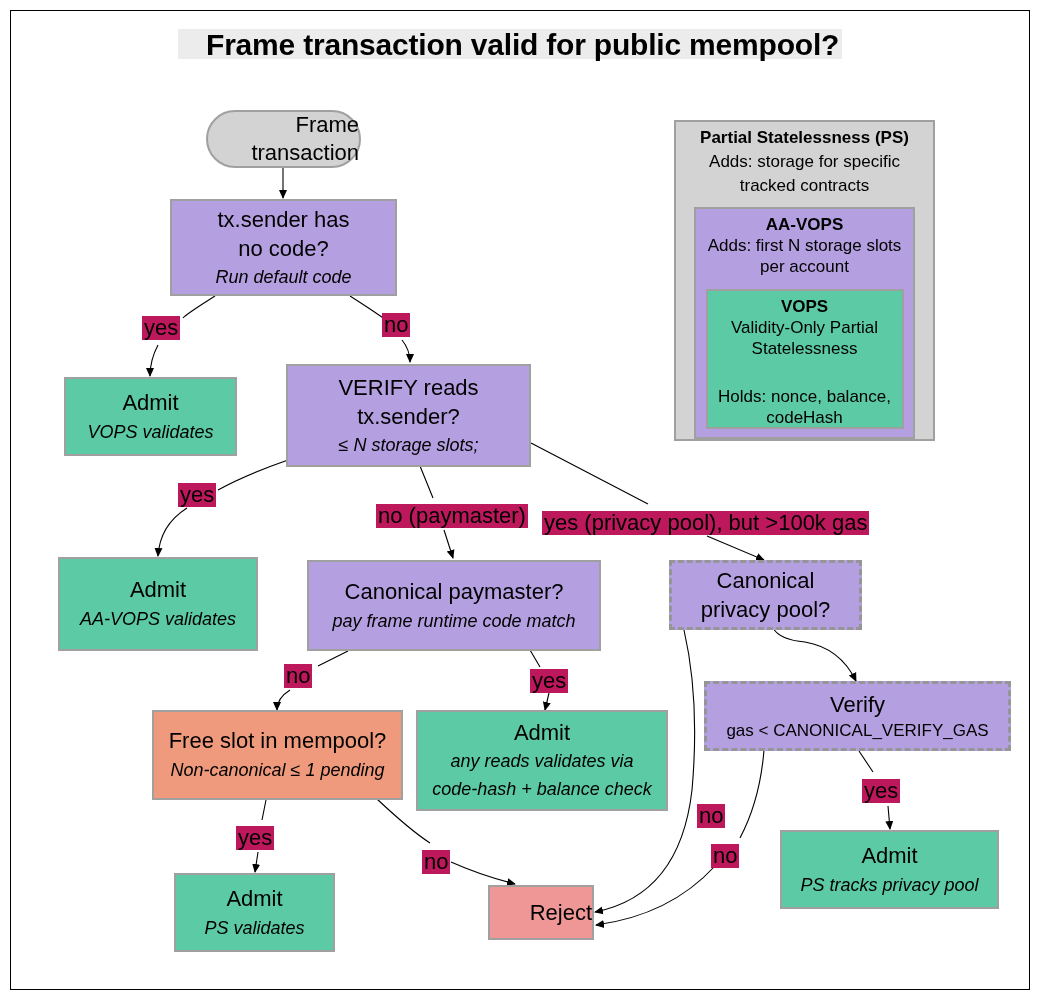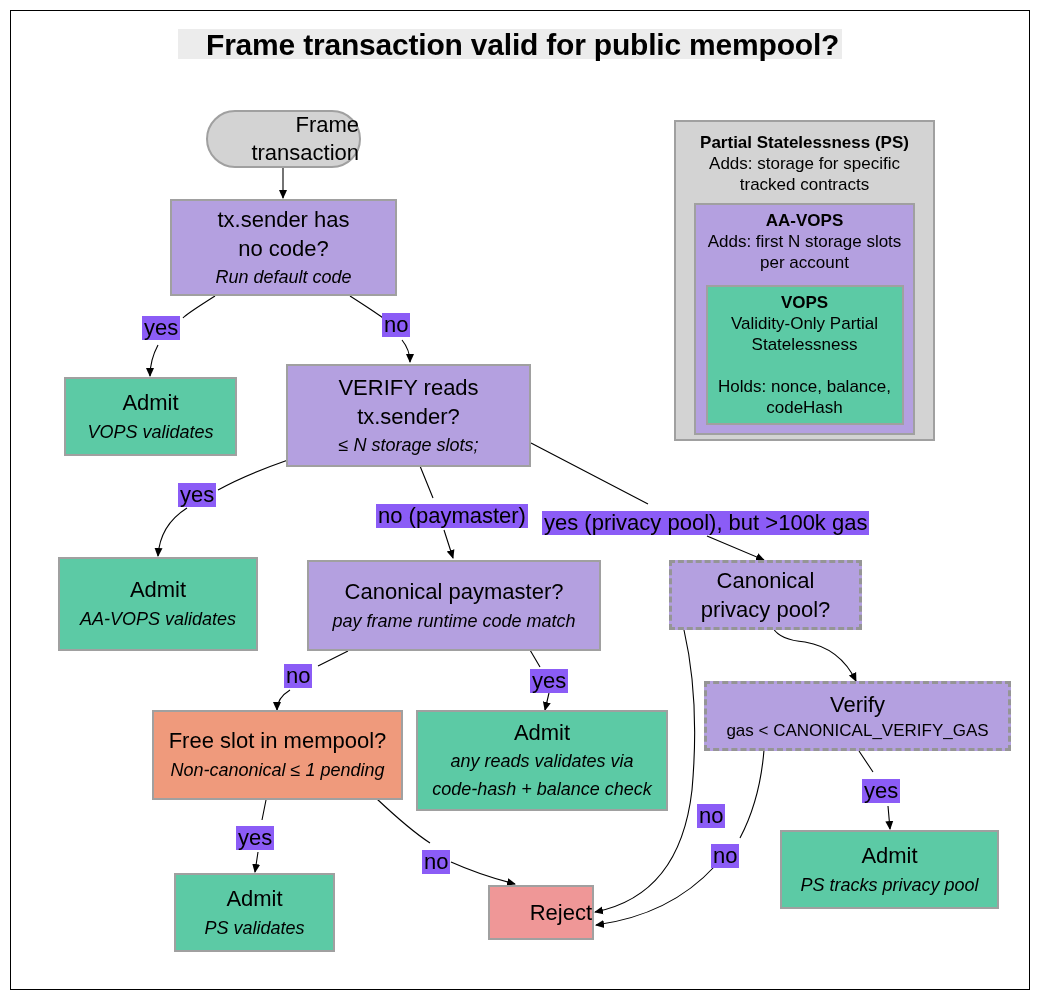--- a/index.html
+++ b/index.html
@@ -19,21 +19,21 @@
     .green { background: #5ccaa5; }
     .orange { background: #ef9a7c; }
     .red { background: #ef9797; }
     .grey { background: #d3d3d3; }
     .dashed { border: 3px dashed #959595; }
     .main { font-size: 22px; line-height: 29px; }
     .sub { font-style: italic; font-size: 18px; line-height: 28px; }
     .sub2 { font-size: 17px; line-height: 24px; }
     .pill { border-radius: 30px; align-items: flex-end; }
     .label { position: absolute; font-size: 22px; line-height: 24px; white-space: nowrap;
-             background: #8b5cf6; padding: 0 2px; }
+             background: #be185d; padding: 0 2px; }
     .legend-b { font-weight: bold; font-size: 17px; line-height: 21px; }
     .legend-t { font-size: 17px; line-height: 21px; }
   </style>
 </head>
 <body>
 
 <div class="frame"></div>
 
 <div class="title">
   <span>Frame transaction valid for public mempool?</span>
@@ -136,31 +136,31 @@
 <div class="label" style="left:376px; top:504px;">no (paymaster)</div>
 <div class="label" style="left:542px; top:511px;">yes (privacy pool), but &gt;100k gas</div>
 <div class="label" style="left:284px; top:664px;">no</div>
 <div class="label" style="left:530px; top:669px;">yes</div>
 <div class="label" style="left:236px; top:826px;">yes</div>
 <div class="label" style="left:422px; top:850px;">no</div>
 <div class="label" style="left:697px; top:804px;">no</div>
 <div class="label" style="left:711px; top:844px;">no</div>
 <div class="label" style="left:862px; top:779px;">yes</div>
 
-<div class="node grey" style="left:674px; top:120px; width:261px; height:321px; justify-content:center; padding-top:5px;">
+<div class="node grey" style="left:674px; top:120px; width:261px; height:321px; justify-content:space-between; padding-top:5px;">
   <div class="legend-b">Partial Statelessness (PS)</div>
   <div class="legend-t">Adds: storage for specific</div>
   <div class="legend-t">tracked contracts</div>
 
   <div class="node purple" style="position:relative; margin-top:8px; width:221px; height:232px; justify-content:flex-start; padding-top:5px;">
     <div class="legend-b">AA-VOPS</div>
     <div class="legend-t">Adds: first N storage slots</div>
     <div class="legend-t">per account</div>
 
     <div class="node green" style="position:relative; margin-top:12px; width:198px; height:140px; justify-content:flex-start; padding-top:5px;">
       <div class="legend-b">VOPS</div>
       <div class="legend-t">Validity-Only Partial</div>
       <div class="legend-t">Statelessness</div>
-      <div class="legend-t" style="margin-top:21px;">Holds: nonce, balance,</div>
+      <div class="legend-t" style="margin-top:27px;">Holds: nonce, balance,</div>
       <div class="legend-t">codeHash</div>
     </div>
   </div>
 </div>
 
 </body></html>

